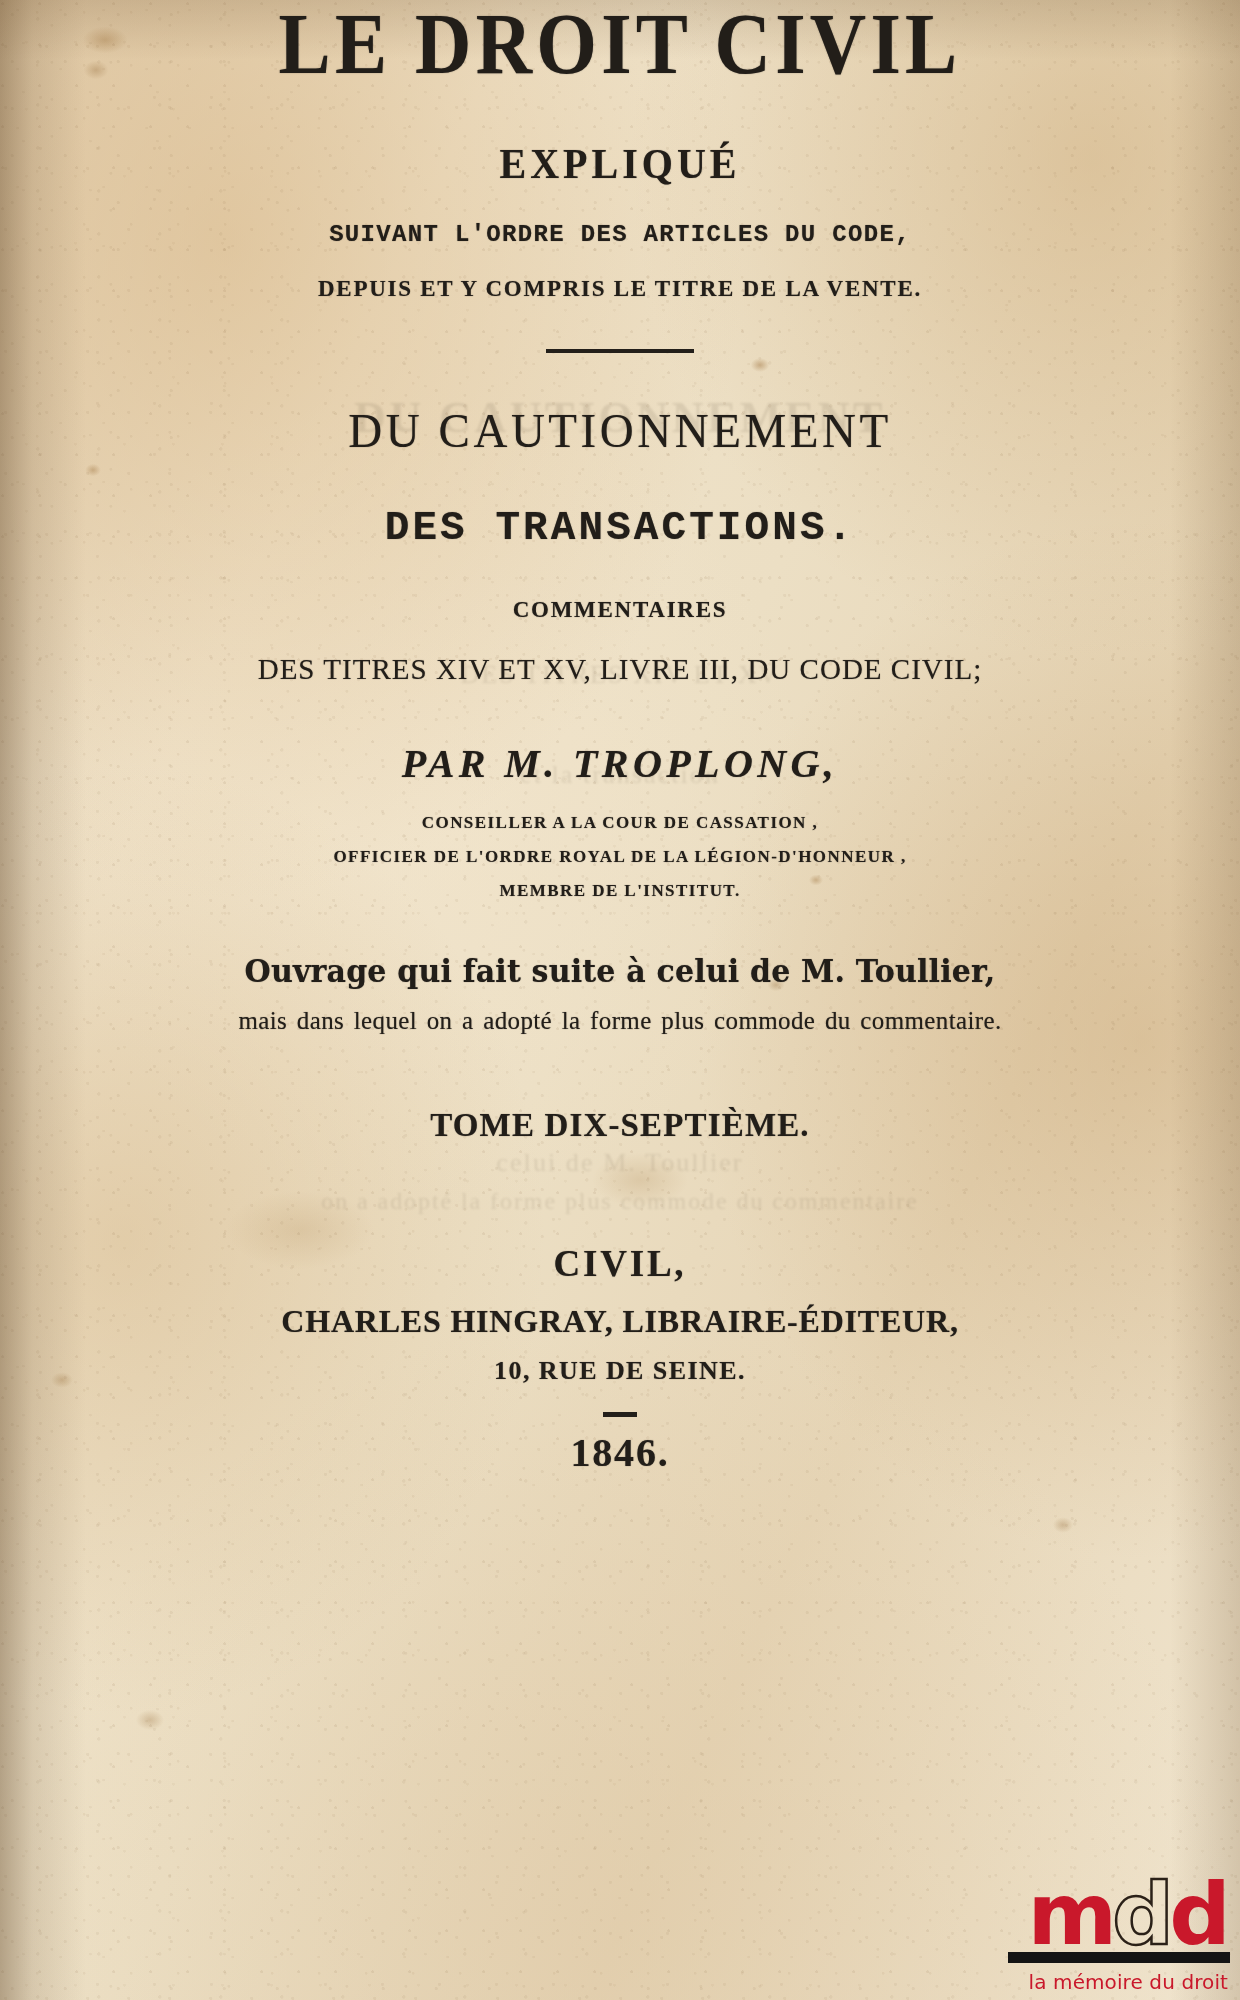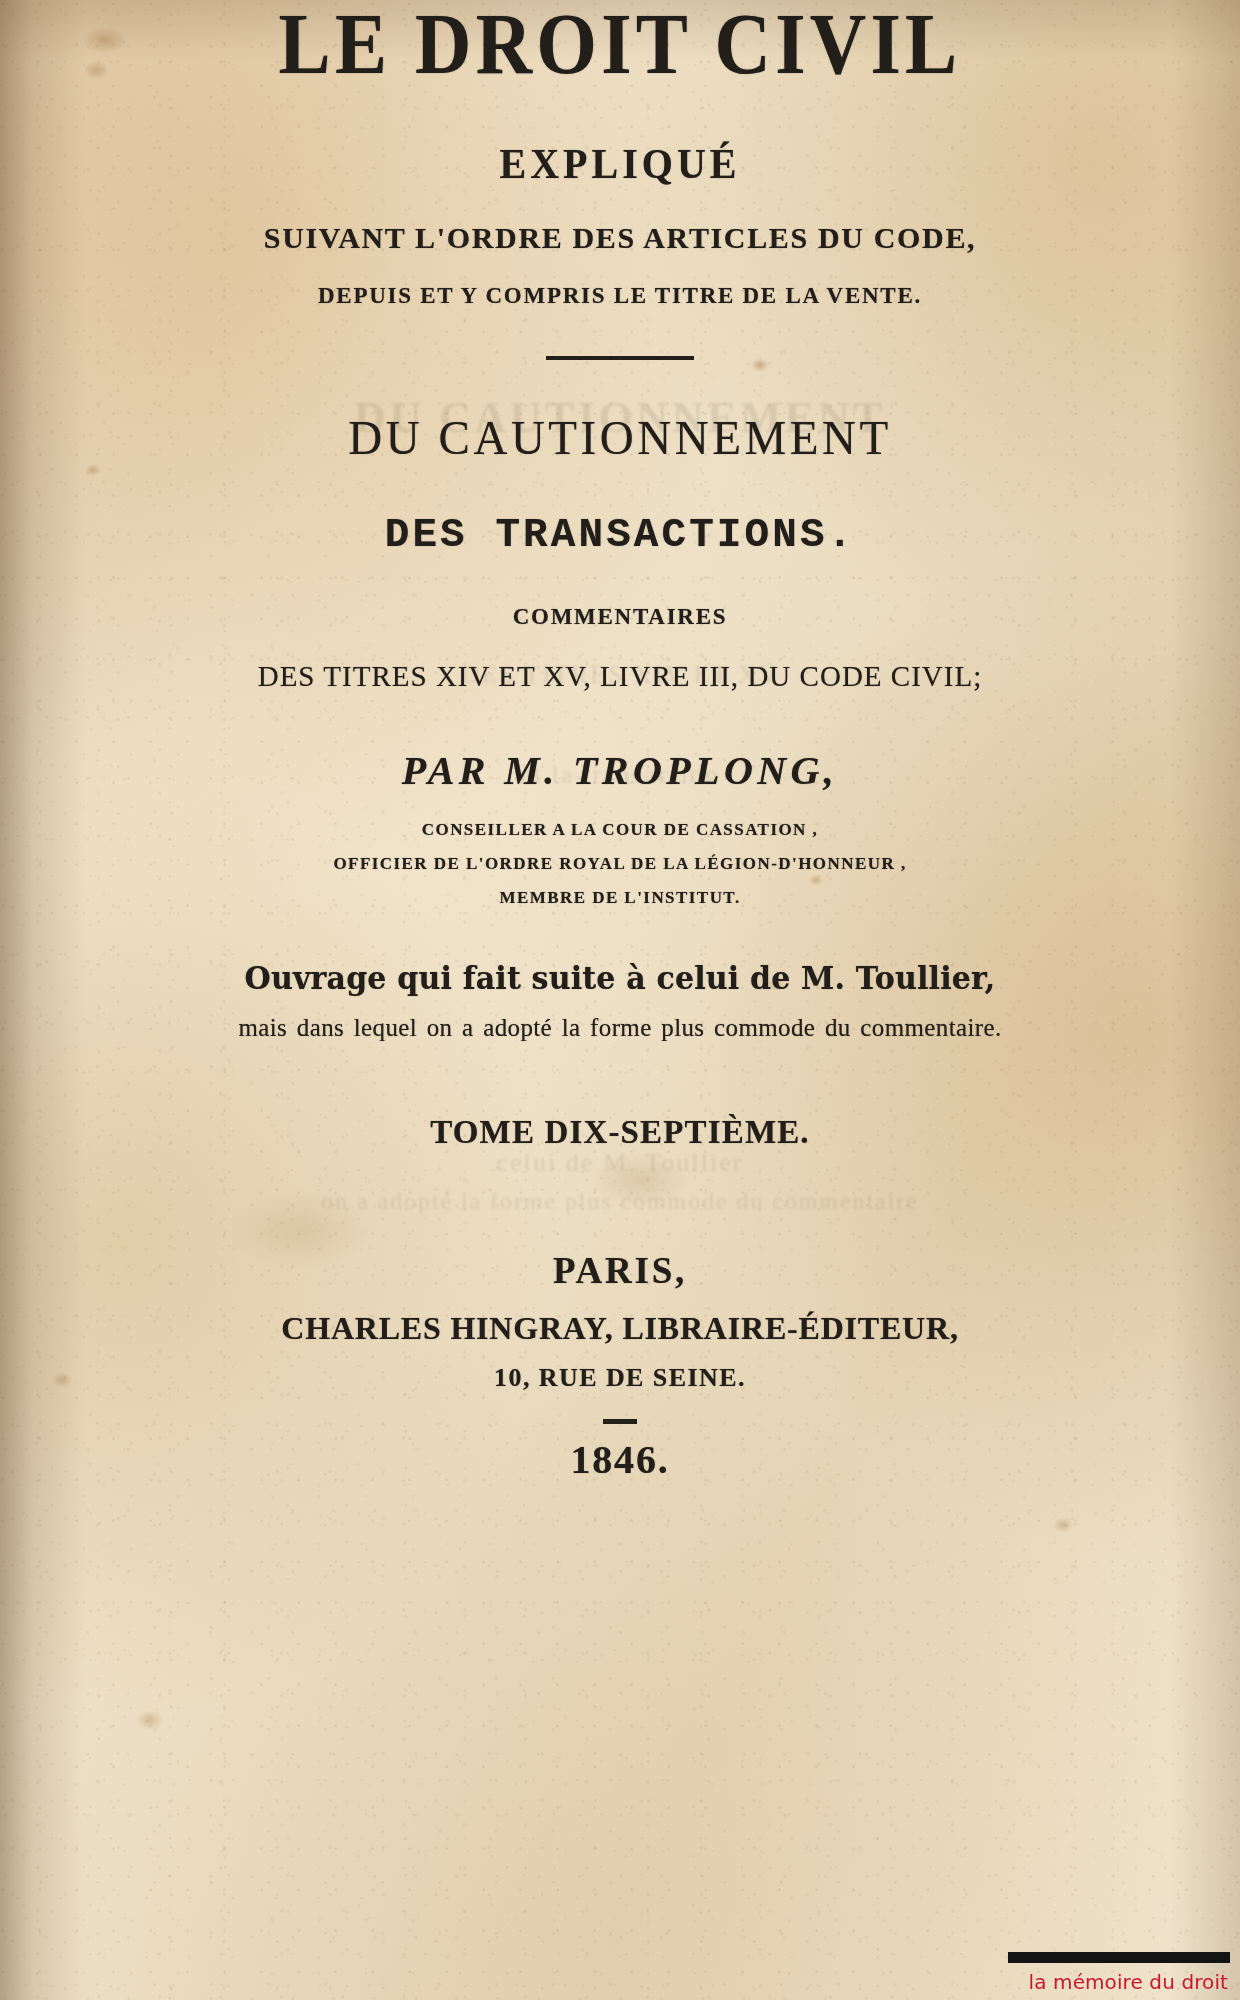--- a/index.html
+++ b/index.html
@@ -124,24 +124,25 @@
 
   .t-explique {
     font-size: 40px;
     font-weight: bold;
     letter-spacing: 0.10em;
     margin-top: 62px;
     transform: scaleY(1.05);
   }
 
   .t-sub1 {
-    font-size: 30px;
+    font-size: 24px;
     font-weight: bold;
     letter-spacing: 0.055em;
     margin-top: 34px;
+    font-family: Liberation Mono, monospace;
   }
 
   .t-sub2 {
     font-size: 23px;
     font-weight: bold;
     letter-spacing: 0.075em;
     margin-top: 28px;
   }
 
   .rule-long {
@@ -350,30 +351,31 @@
     <div class="t-cred first ink">CONSEILLER A LA COUR DE CASSATION ,</div>
     <div class="t-cred ink">OFFICIER DE L'ORDRE ROYAL DE LA LÉGION-D'HONNEUR ,</div>
     <div class="t-cred ink">MEMBRE DE L'INSTITUT.</div>
 
     <div class="t-black ink">Ouvrage qui fait suite à celui de M. Toullier,</div>
 
     <div class="t-blackline2 ink">mais dans lequel on a adopté la forme plus commode du commentaire.</div>
 
     <div class="t-tome ink">TOME DIX-SEPTIÈME.</div>
 
-    <div class="t-paris ink">PARIS,</div>
+    <div class="t-paris ink">CIVIL,</div>
 
     <div class="t-publisher ink">CHARLES HINGRAY, LIBRAIRE-ÉDITEUR,</div>
 
     <div class="t-address ink">10, RUE DE SEINE.</div>
 
     <div class="rule-short"></div>
 
     <div class="t-year ink">1846.</div>
 
   </div>
 
   <div id="logo">
+    <div class="logo-letters"><span class="lm">m</span><span class="ld-outline">d</span><span class="ld">d</span></div>
     <div class="logo-bar"></div>
     <div class="logo-tag">la mémoire du droit</div>
   </div>
 
 </div>
 
 </body></html>

